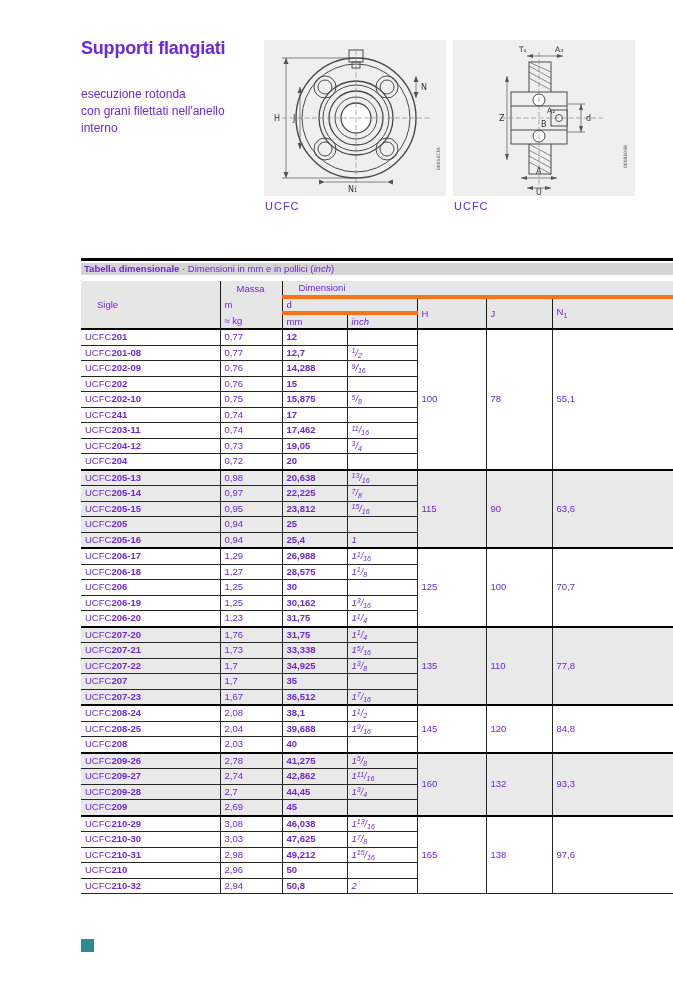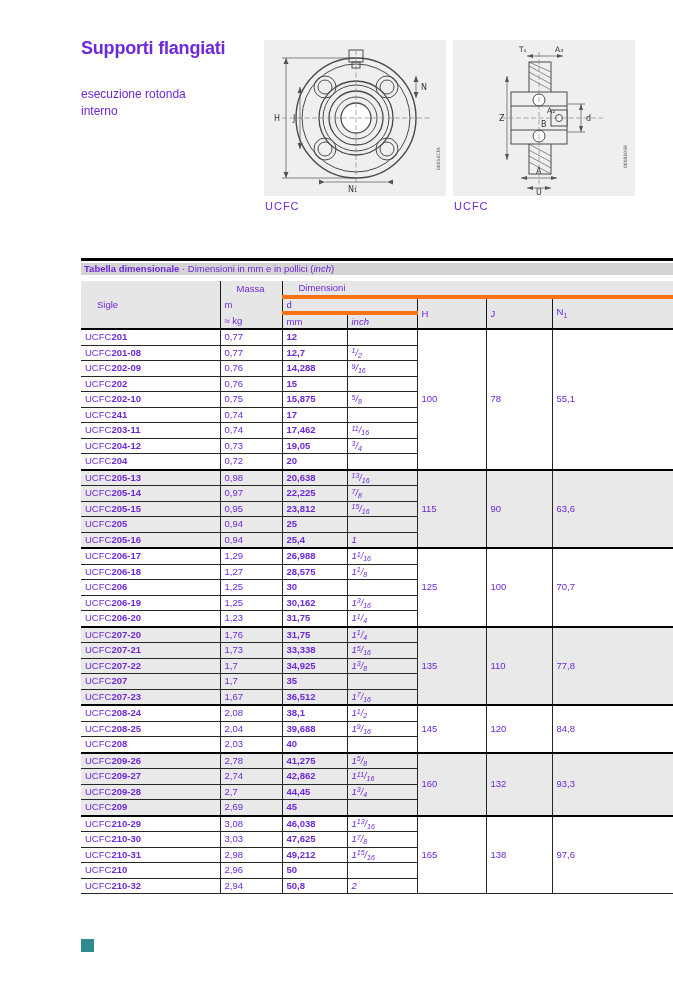--- a/index.html
+++ b/index.html
@@ -56,20 +56,21 @@
 </head>
 <body>
 
 <div class="page">
 
   <div class="doc-title">
     <div>Supporti flangiati</div>
   </div>
   <div class="doc-subtitle">
     <div>esecuzione rotonda</div>
+    <div>con grani filettati nell'anello</div>
     <div>interno</div>
   </div>
 
   <div class="figure figure-left">
     <svg width="182" height="156" viewBox="0 0 182 156">
       <rect x="0" y="0" width="182" height="156" fill="#efefef"></rect>
       <g stroke="#4a4a4a" fill="none" stroke-width="1">
         <circle cx="92" cy="78" r="60" stroke-width="1.4"></circle>
         <circle cx="92" cy="78" r="54"></circle>
         <circle cx="61" cy="47" r="11"></circle>

